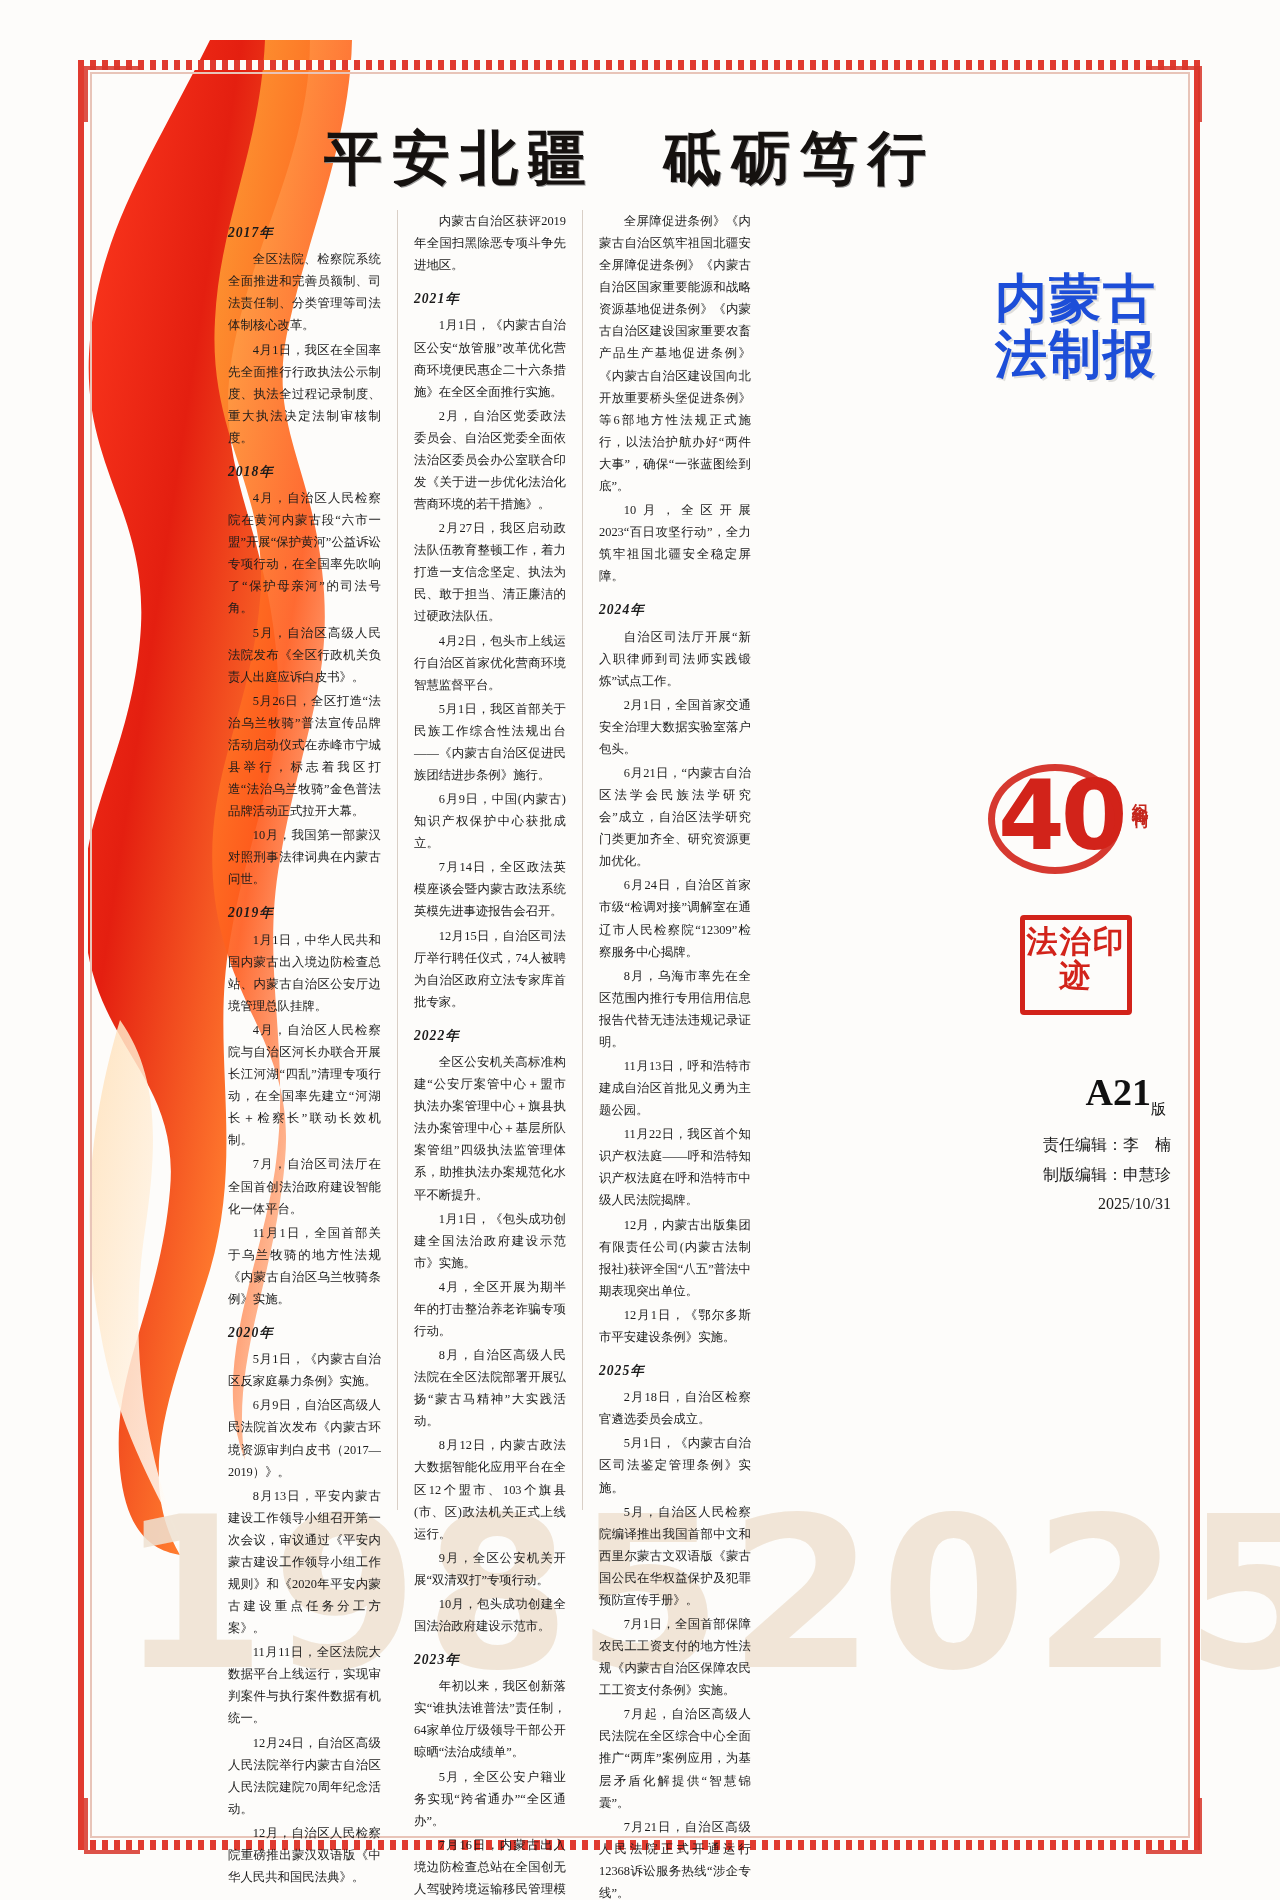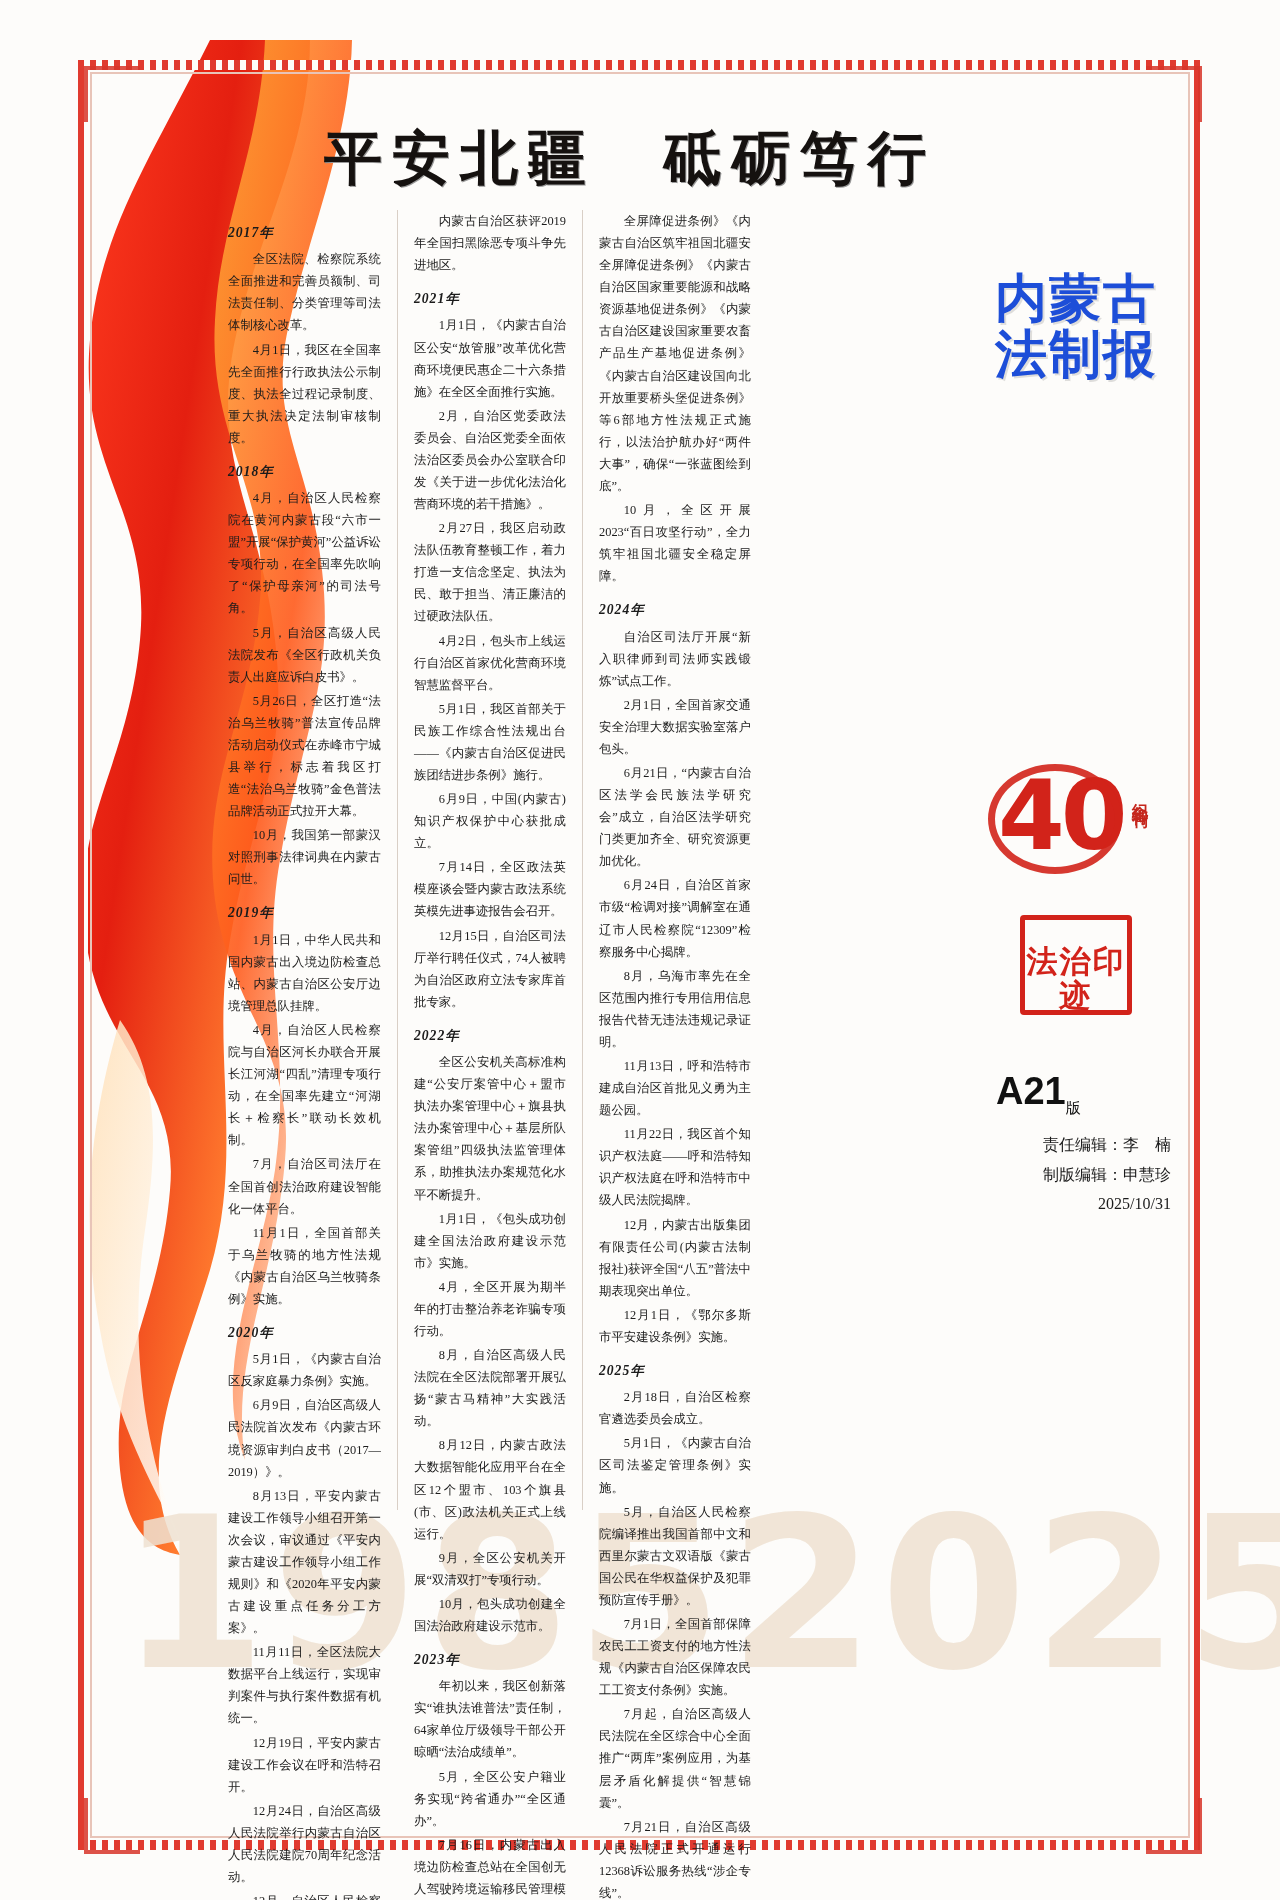--- a/index.html
+++ b/index.html
@@ -127,28 +127,28 @@
   }
   .seal{
     position:absolute;left:52px;top:715px;width:112px;height:100px;
     border:5px solid #d2231a;
     border-radius:4px;
     color:#d2231a;
     font-weight:bold;
     font-size:31px;
     line-height:1.1;
     text-align:center;
-    padding-top:24px;
+    padding-top:4px;
     box-sizing:border-box;
     letter-spacing:2px;
     font-family:"DejaVu Serif", serif;
   }
   .pageno{
-    position:absolute;left:28px;top:870px;width:170px;text-align:left;
-    font-family:Liberation Sans, sans-serif;
+    position:absolute;left:28px;top:870px;width:170px;text-align:right;
+    font-family:Liberation Serif, serif;
     font-size:38px;font-weight:bold;color:#111;
   }
   .pageno .ban{font-size:15px;font-weight:normal;vertical-align:sub;}
   .credits{
     position:absolute;left:18px;top:930px;width:185px;
     text-align:right;
     font-size:16px;
     line-height:1.85;
     color:#1b1b1b;
   }
@@ -205,21 +205,20 @@
         <div class="yr">2019年</div>
         <p>1月1日，中华人民共和国内蒙古出入境边防检查总站、内蒙古自治区公安厅边境管理总队挂牌。</p>
         <p>4月，自治区人民检察院与自治区河长办联合开展长江河湖“四乱”清理专项行动，在全国率先建立“河湖长＋检察长”联动长效机制。</p>
         <p>7月，自治区司法厅在全国首创法治政府建设智能化一体平台。</p>
         <p>11月1日，全国首部关于乌兰牧骑的地方性法规《内蒙古自治区乌兰牧骑条例》实施。</p>
         <div class="yr">2020年</div>
         <p>5月1日，《内蒙古自治区反家庭暴力条例》实施。</p>
         <p>6月9日，自治区高级人民法院首次发布《内蒙古环境资源审判白皮书（2017—2019）》。</p>
         <p>8月13日，平安内蒙古建设工作领导小组召开第一次会议，审议通过《平安内蒙古建设工作领导小组工作规则》和《2020年平安内蒙古建设重点任务分工方案》。</p>
         <p>11月11日，全区法院大数据平台上线运行，实现审判案件与执行案件数据有机统一。</p>
-        <p>12月19日，平安内蒙古建设工作会议在呼和浩特召开。</p>
         <p>12月24日，自治区高级人民法院举行内蒙古自治区人民法院建院70周年纪念活动。</p>
         <p>12月，自治区人民检察院重磅推出蒙汉双语版《中华人民共和国民法典》。</p>
       </div>
     <div class="col">
         <p>内蒙古自治区获评2019年全国扫黑除恶专项斗争先进地区。</p>
         <div class="yr">2021年</div>
         <p>1月1日，《内蒙古自治区公安“放管服”改革优化营商环境便民惠企二十六条措施》在全区全面推行实施。</p>
         <p>2月，自治区党委政法委员会、自治区党委全面依法治区委员会办公室联合印发《关于进一步优化法治化营商环境的若干措施》。</p>
         <p>2月27日，我区启动政法队伍教育整顿工作，着力打造一支信念坚定、执法为民、敢于担当、清正廉洁的过硬政法队伍。</p>
         <p>4月2日，包头市上线运行自治区首家优化营商环境智慧监督平台。</p>

